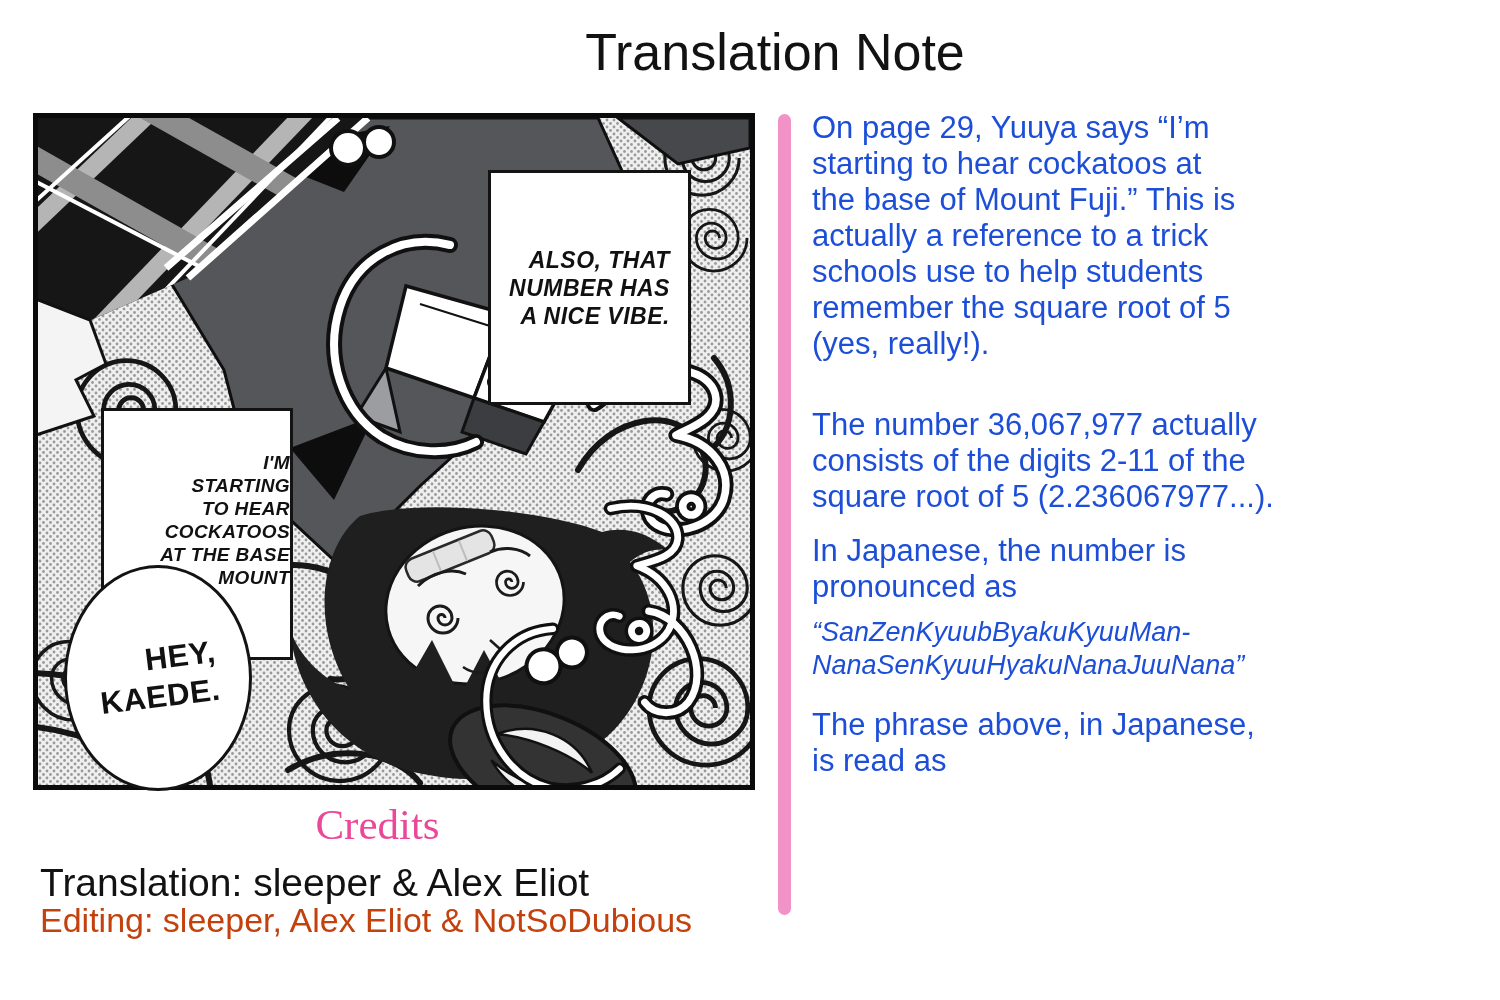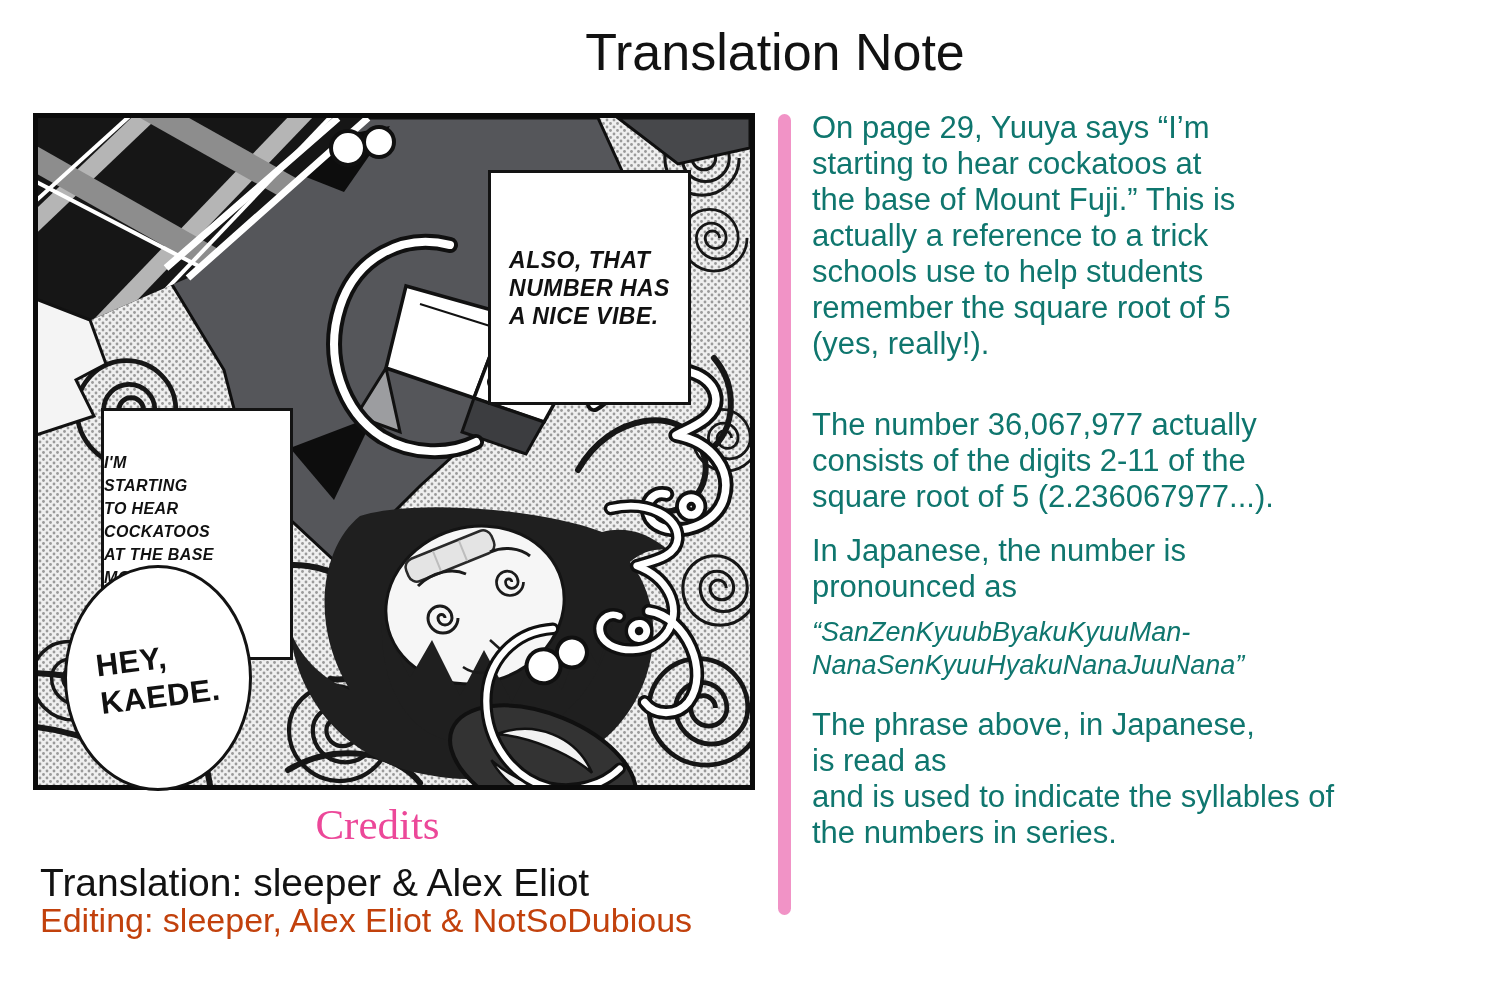--- a/index.html
+++ b/index.html
@@ -9,46 +9,46 @@
   
   .page-title{position:absolute;left:0;top:22px;width:1550px;text-align:center;
       font-size:52px;font-weight:normal;letter-spacing:0px;color:#121212;}
 
   
   .panel{position:absolute;left:33px;top:113px;width:722px;height:677px;
          box-sizing:border-box;border:5px solid #0b0b0b;background:#ececec;}
   .panel svg{position:absolute;left:0;top:0;display:block;}
 
   .bubble{position:absolute;background:#ffffff;border:3px solid #131313;
-          color:#111;text-align:left;white-space:pre-line;
+          color:#111;text-align:right;white-space:pre-line;
           font-family:"Liberation Sans",sans-serif;font-weight:bold;}
   .bubble-also{left:450px;top:52px;width:203px;height:235px;z-index:4;
       font-style:italic;font-size:23px;line-height:28px;letter-spacing:.5px;
       display:flex;align-items:center;justify-content:center;box-sizing:border-box;}
   .box-im{left:63px;top:290px;width:192px;height:252px;z-index:2;
-      font-style:italic;font-size:16px;line-height:23px;letter-spacing:.4px;
+      font-style:italic;font-size:19px;line-height:23px;letter-spacing:.4px;
       padding-top:40px;box-sizing:border-box;}
   .oval-hey{left:26px;top:447px;width:188px;height:226px;z-index:3;border-radius:50%;
       display:flex;align-items:center;justify-content:center;box-sizing:border-box;}
   .oval-hey span{display:block;transform:rotate(-7deg);font-size:31px;line-height:38px;
       letter-spacing:.5px;white-space:pre-line;}
 
   
   .credits-heading{position:absolute;left:0;top:800px;width:755px;text-align:center;
       font-size:43px;color:#ec4899;font-family:Liberation Serif, serif;}
   .credits-line1{position:absolute;left:40px;top:861px;font-size:39px;color:#121212;}
   .credits-line2{position:absolute;left:40px;top:901px;font-size:34px;color:#c2410c;}
 
   
   .divider{position:absolute;left:778px;top:114px;width:13px;height:801px;
       border-radius:7px;background:#F193C6;}
 
   
   .note{position:absolute;left:812px;top:110px;width:678px;}
-  .note p{margin:0;white-space:pre-line;font-size:31px;line-height:36px;color:#0f766e;}
+  .note p{margin:0;white-space:pre-line;font-size:31px;line-height:36px;color:#1d4ed8;}
   .note p.gap-lg{margin-bottom:45px;}
   .note p.gap-md{margin-bottom:18px;}
   .note p.gap-sm{margin-bottom:11px;}
   .note p.ital{font-style:italic;font-size:27px;line-height:33px;}
   .note p.ital.gap-a{margin-bottom:25px;}
   .note p.ital.gap-b{margin-bottom:21px;}
   .note p.gap-c{}
 
   
   .spr{stroke:#161616;stroke-width:5;fill:none;}
@@ -225,17 +225,15 @@
 (yes, really!).</p>
     <p class="gap-md">The number 36,067,977 actually
 consists of the digits 2-11 of the
 square root of 5 (2.236067977...).</p>
     <p class="gap-sm">In Japanese, the number is
 pronounced as</p>
     <p class="ital gap-a">“SanZenKyuubByakuKyuuMan-
 NanaSenKyuuHyakuNanaJuuNana”</p>
     <p class="gap-c">The phrase above, in Japanese,
 is read as</p>
-    <p>and is used to indicate the syllables of
-the numbers in series.</p>
   </div>
 
 </div>
 
 </body></html>

